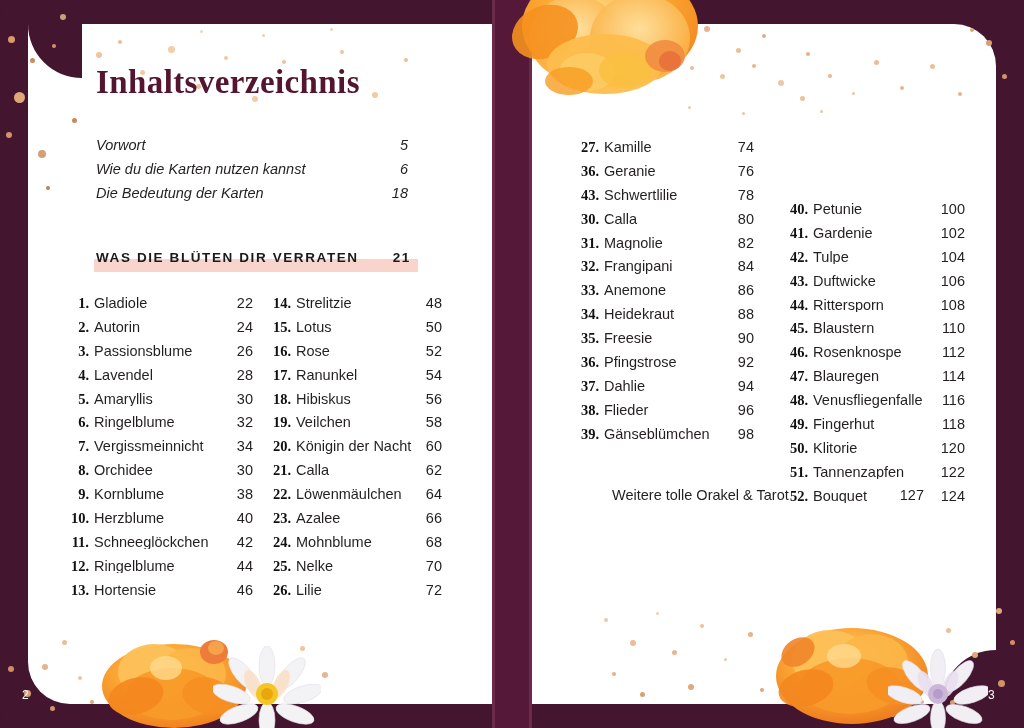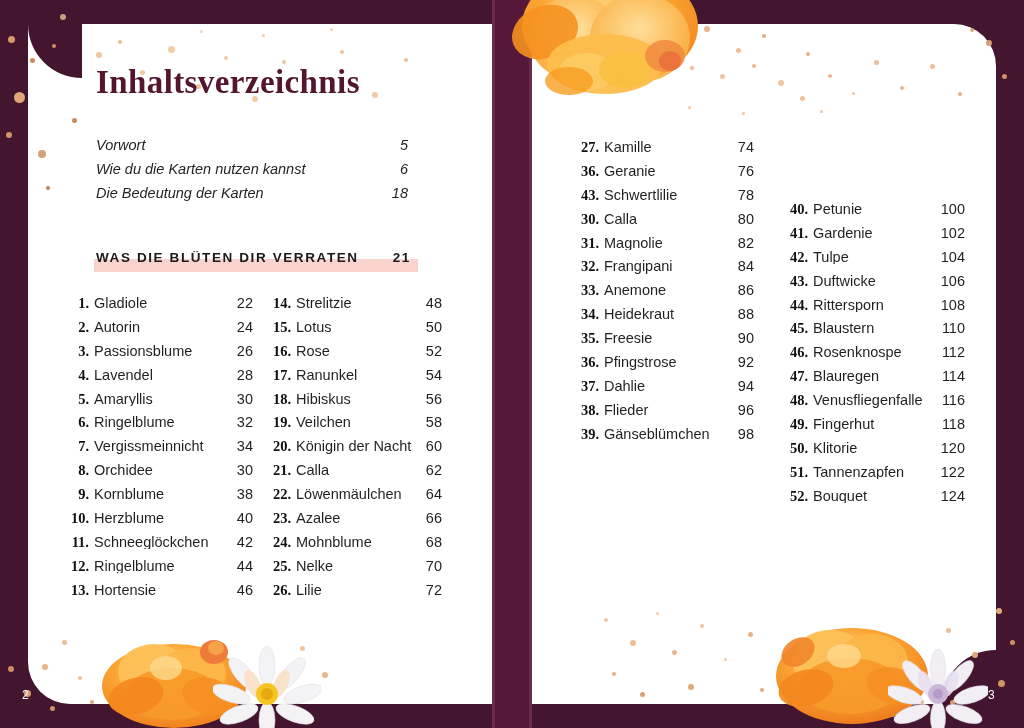--- a/index.html
+++ b/index.html
@@ -504,20 +504,24 @@
         <span class="pg">122</span>
       </div>
       <div class="entry">
         <span class="idx">52.</span>
         <span class="nm">Bouquet</span>
         <span class="pg">124</span>
       </div>
     </div>
 
   <div class="back-list">
+    <div class="front-row">
+      <span class="nm">Weitere tolle Orakel &amp; Tarot</span>
+      <span class="pg">127</span>
+    </div>
   </div>
 
   <div class="folio folio-left">2</div>
   <div class="folio folio-right">3</div>
 
   <svg class="flower" style="left:505px; top:-14px; width:210px; height:130px;" viewBox="0 0 210 130">
     <defs>
       <radialGradient id="pg1" cx="45%" cy="35%" r="70%">
         <stop offset="0%" stop-color="#ffd27a"></stop>
         <stop offset="45%" stop-color="#fbaa35"></stop>

